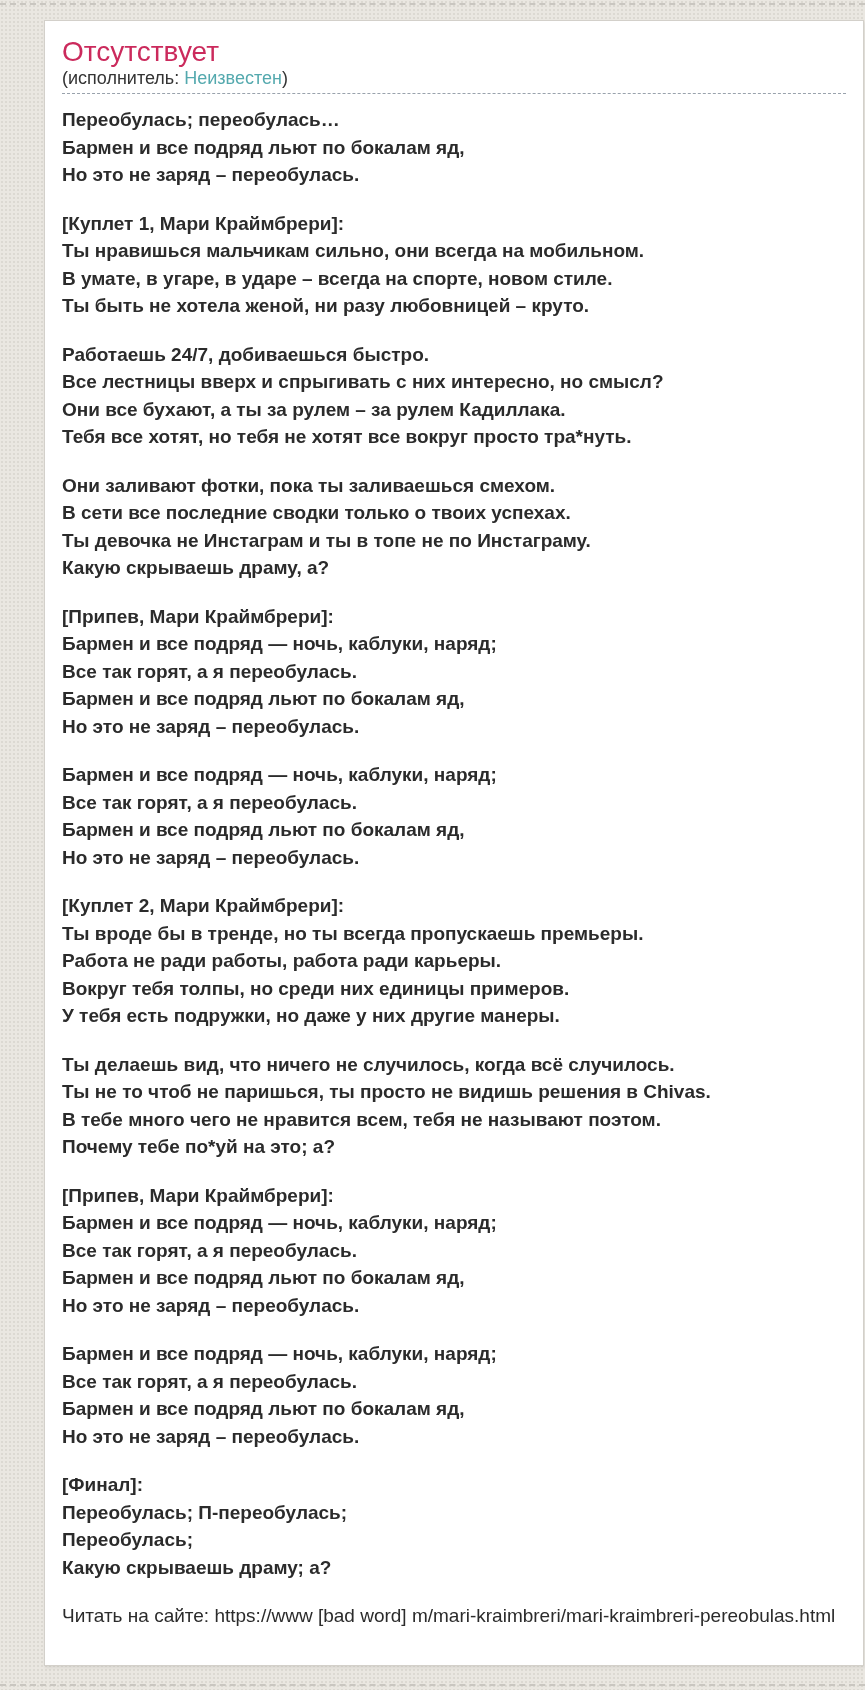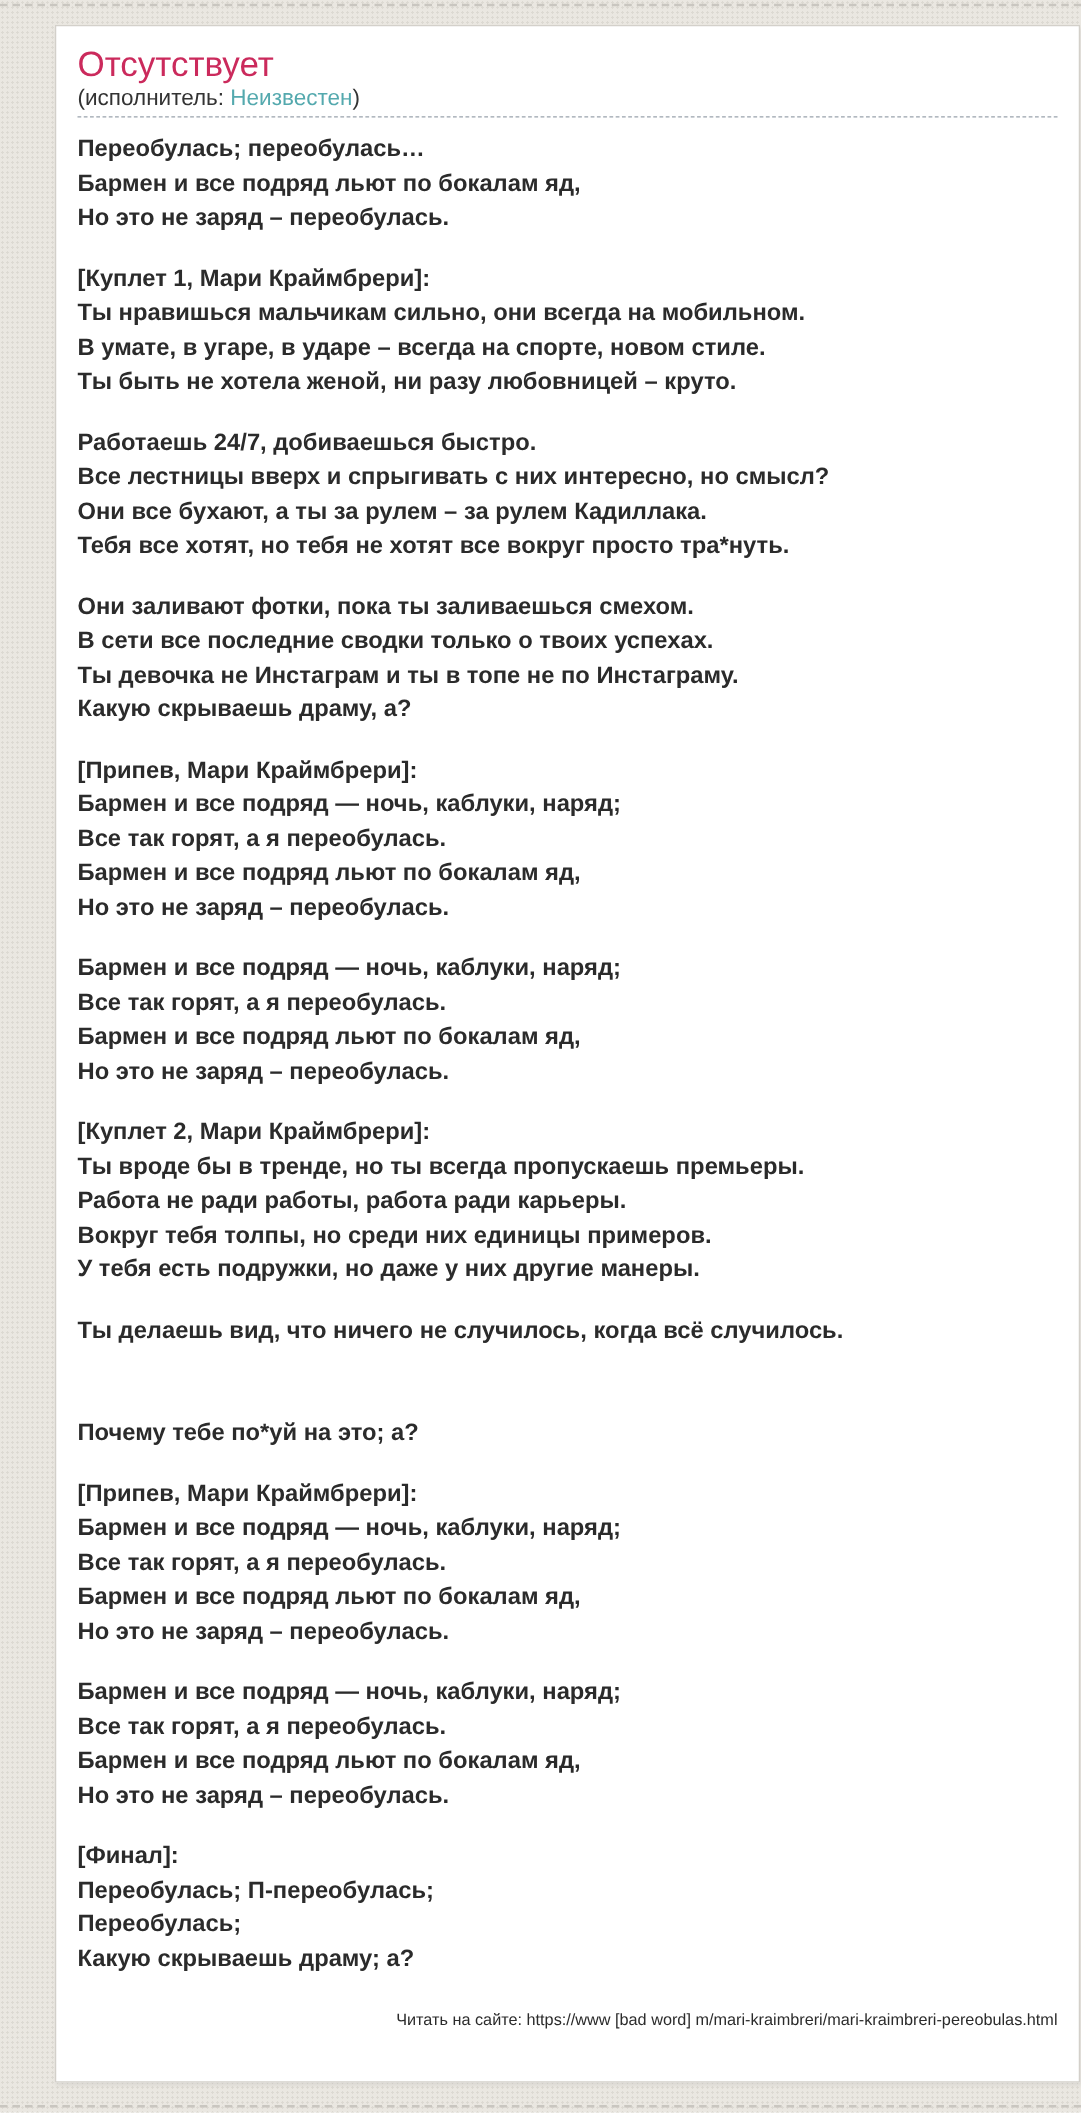--- a/index.html
+++ b/index.html
@@ -48,22 +48,22 @@
   .artist-link{
     color:var(--link-color);text-decoration:none;cursor:pointer;text-align:center;
   }
   .lyrics{
     margin-top:12px;
     font-size:19px;line-height:27.5px;color:var(--text-color);font-weight:bold;
   }
   .stanza{margin:0 0 21px 0;padding:0;}
   .footer-line{
     margin:0;padding:0;
-    font-size:13px;line-height:27.5px;color:var(--text-color);
-    white-space:nowrap;overflow:visible;text-align:right;
+    font-size:19px;line-height:27.5px;color:var(--text-color);
+    white-space:nowrap;overflow:visible;
   }
 </style>
 </head>
 <body>
 
 <div class="edge-line top"></div>
 
 <div class="card">
   <div class="header">
     <h1 class="title">Отсутствует</h1>
@@ -71,21 +71,21 @@
   </div>
 
   <div class="lyrics">
       <p class="stanza"><span>Переобулась; переобулась…</span><br><span>Бармен и все подряд льют по бокалам яд,</span><br><span>Но это не заряд – переобулась.</span></p>
       <p class="stanza"><span>[Куплет 1, Мари Краймбрери]:</span><br><span>Ты нравишься мальчикам сильно, они всегда на мобильном.</span><br><span>В умате, в угаре, в ударе – всегда на спорте, новом стиле.</span><br><span>Ты быть не хотела женой, ни разу любовницей – круто.</span><br></p>
       <p class="stanza"><span>Работаешь 24/7, добиваешься быстро.</span><br><span>Все лестницы вверх и спрыгивать с них интересно, но смысл?</span><br><span>Они все бухают, а ты за рулем – за рулем Кадиллака.</span><br><span>Тебя все хотят, но тебя не хотят все вокруг просто тра*нуть.</span></p>
       <p class="stanza"><span>Они заливают фотки, пока ты заливаешься смехом.</span><br><span>В сети все последние сводки только о твоих успехах.</span><br><span>Ты девочка не Инстаграм и ты в топе не по Инстаграму.</span><br><span>Какую скрываешь драму, а?</span></p>
       <p class="stanza"><span>[Припев, Мари Краймбрери]:</span><br><span>Бармен и все подряд — ночь, каблуки, наряд;</span><br><span>Все так горят, а я переобулась.</span><br><span>Бармен и все подряд льют по бокалам яд,</span><br><span>Но это не заряд – переобулась.</span></p>
       <p class="stanza"><span>Бармен и все подряд — ночь, каблуки, наряд;</span><br><span>Все так горят, а я переобулась.</span><br><span>Бармен и все подряд льют по бокалам яд,</span><br><span>Но это не заряд – переобулась.</span></p>
       <p class="stanza"><span>[Куплет 2, Мари Краймбрери]:</span><br><span>Ты вроде бы в тренде, но ты всегда пропускаешь премьеры.</span><br><span>Работа не ради работы, работа ради карьеры.</span><br><span>Вокруг тебя толпы, но среди них единицы примеров.</span><br><span>У тебя есть подружки, но даже у них другие манеры.</span></p>
-      <p class="stanza"><span>Ты делаешь вид, что ничего не случилось, когда всё случилось.</span><br><br><br><span>Почему тебе по*уй на это; а?</span></p>
+      <p class="stanza"><span>Ты делаешь вид, что ничего не случилось, когда всё случилось.</span><br><span>Ты не то чтоб не паришься, ты просто не видишь решения в Chivas.</span><br><span>В тебе много чего не нравится всем, тебя не называют поэтом.</span><br><span>Почему тебе по*уй на это; а?</span></p>
       <p class="stanza"><span>[Припев, Мари Краймбрери]:</span><br><span>Бармен и все подряд — ночь, каблуки, наряд;</span><br><span>Все так горят, а я переобулась.</span><br><span>Бармен и все подряд льют по бокалам яд,</span><br><span>Но это не заряд – переобулась.</span></p>
       <p class="stanza"><span>Бармен и все подряд — ночь, каблуки, наряд;</span><br><span>Все так горят, а я переобулась.</span><br><span>Бармен и все подряд льют по бокалам яд,</span><br><span>Но это не заряд – переобулась.</span></p>
       <p class="stanza"><span>[Финал]:</span><br><span>Переобулась; П-переобулась;</span><br><span>Переобулась;</span><br><span>Какую скрываешь драму; а?</span></p>
     </div>
 
   <p class="footer-line">Читать на сайте: https://www [bad word] m/mari-kraimbreri/mari-kraimbreri-pereobulas.html</p>
 </div>
 
 <div class="edge-line bottom"></div>
 

